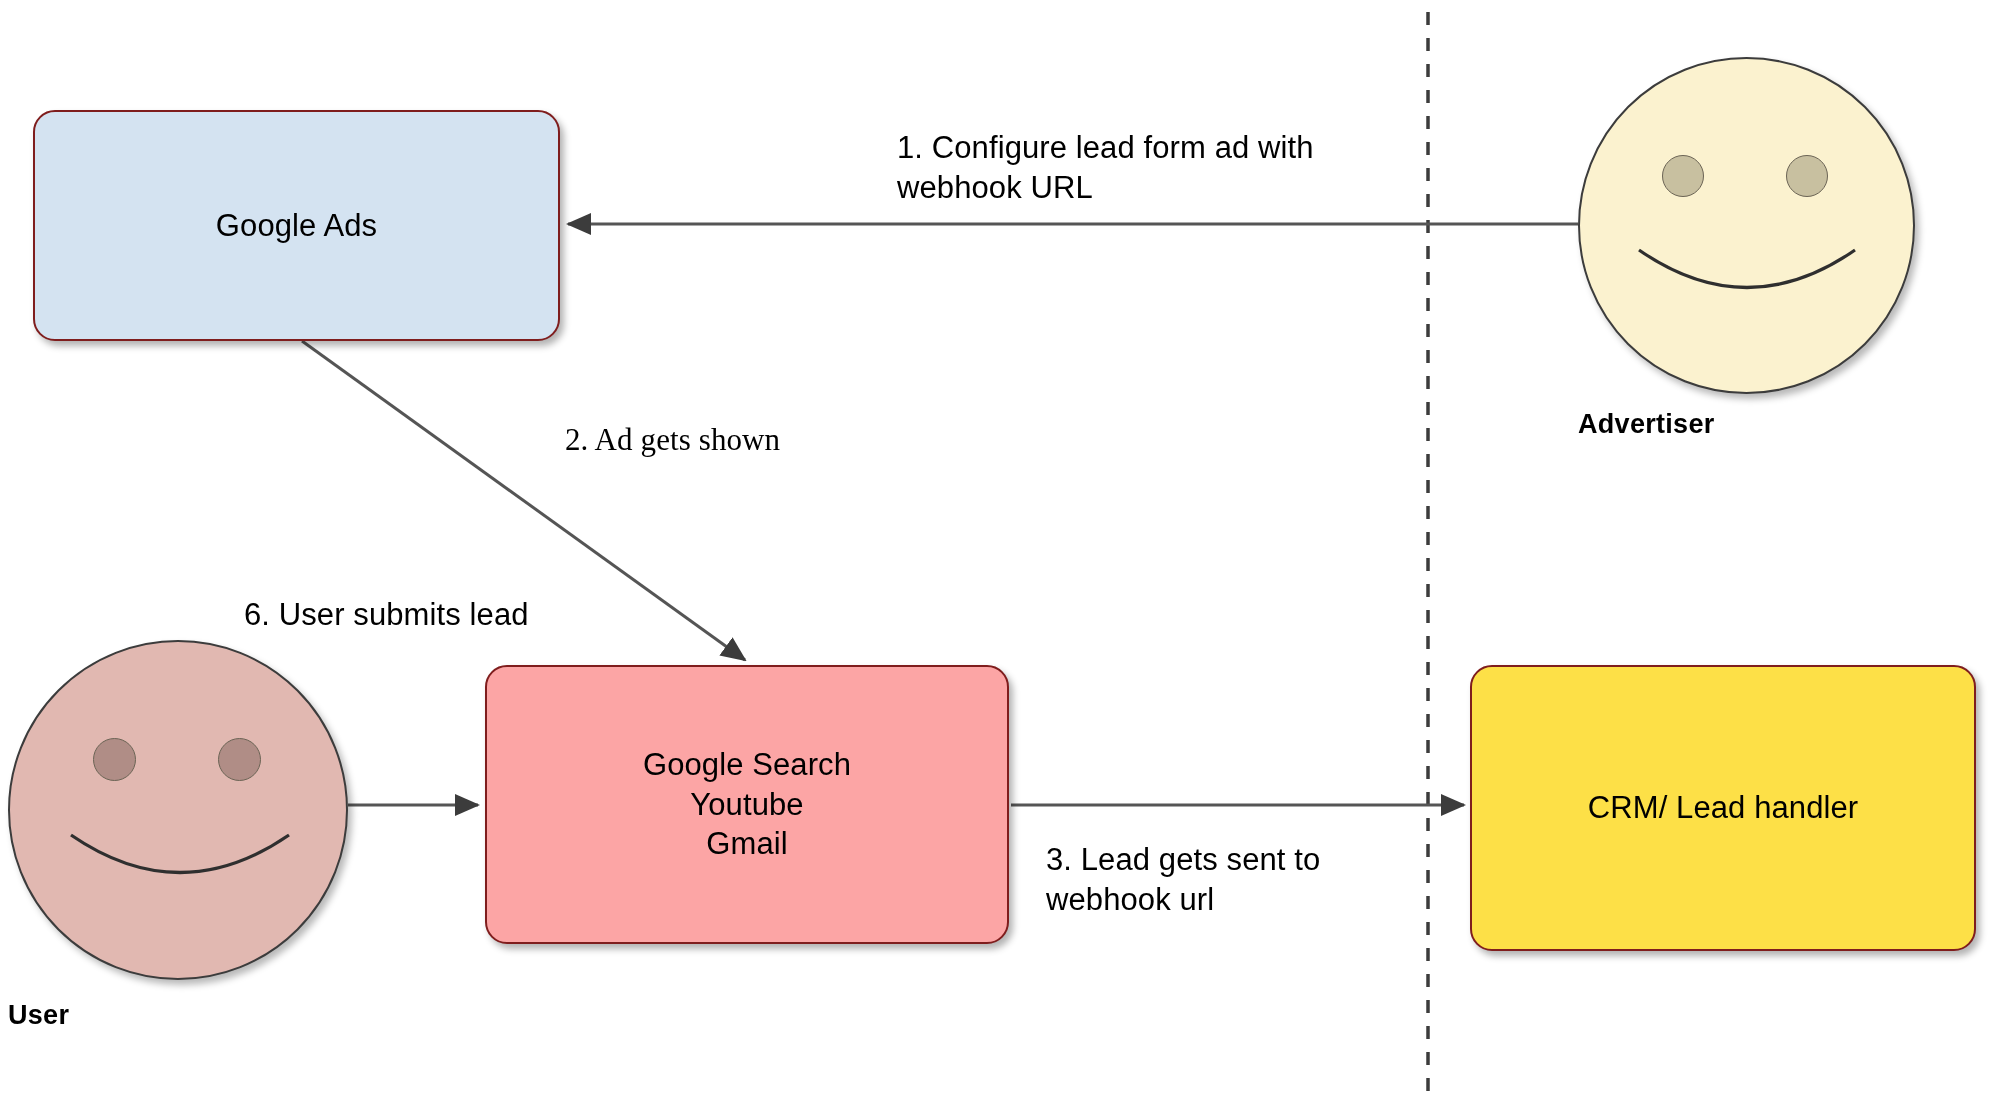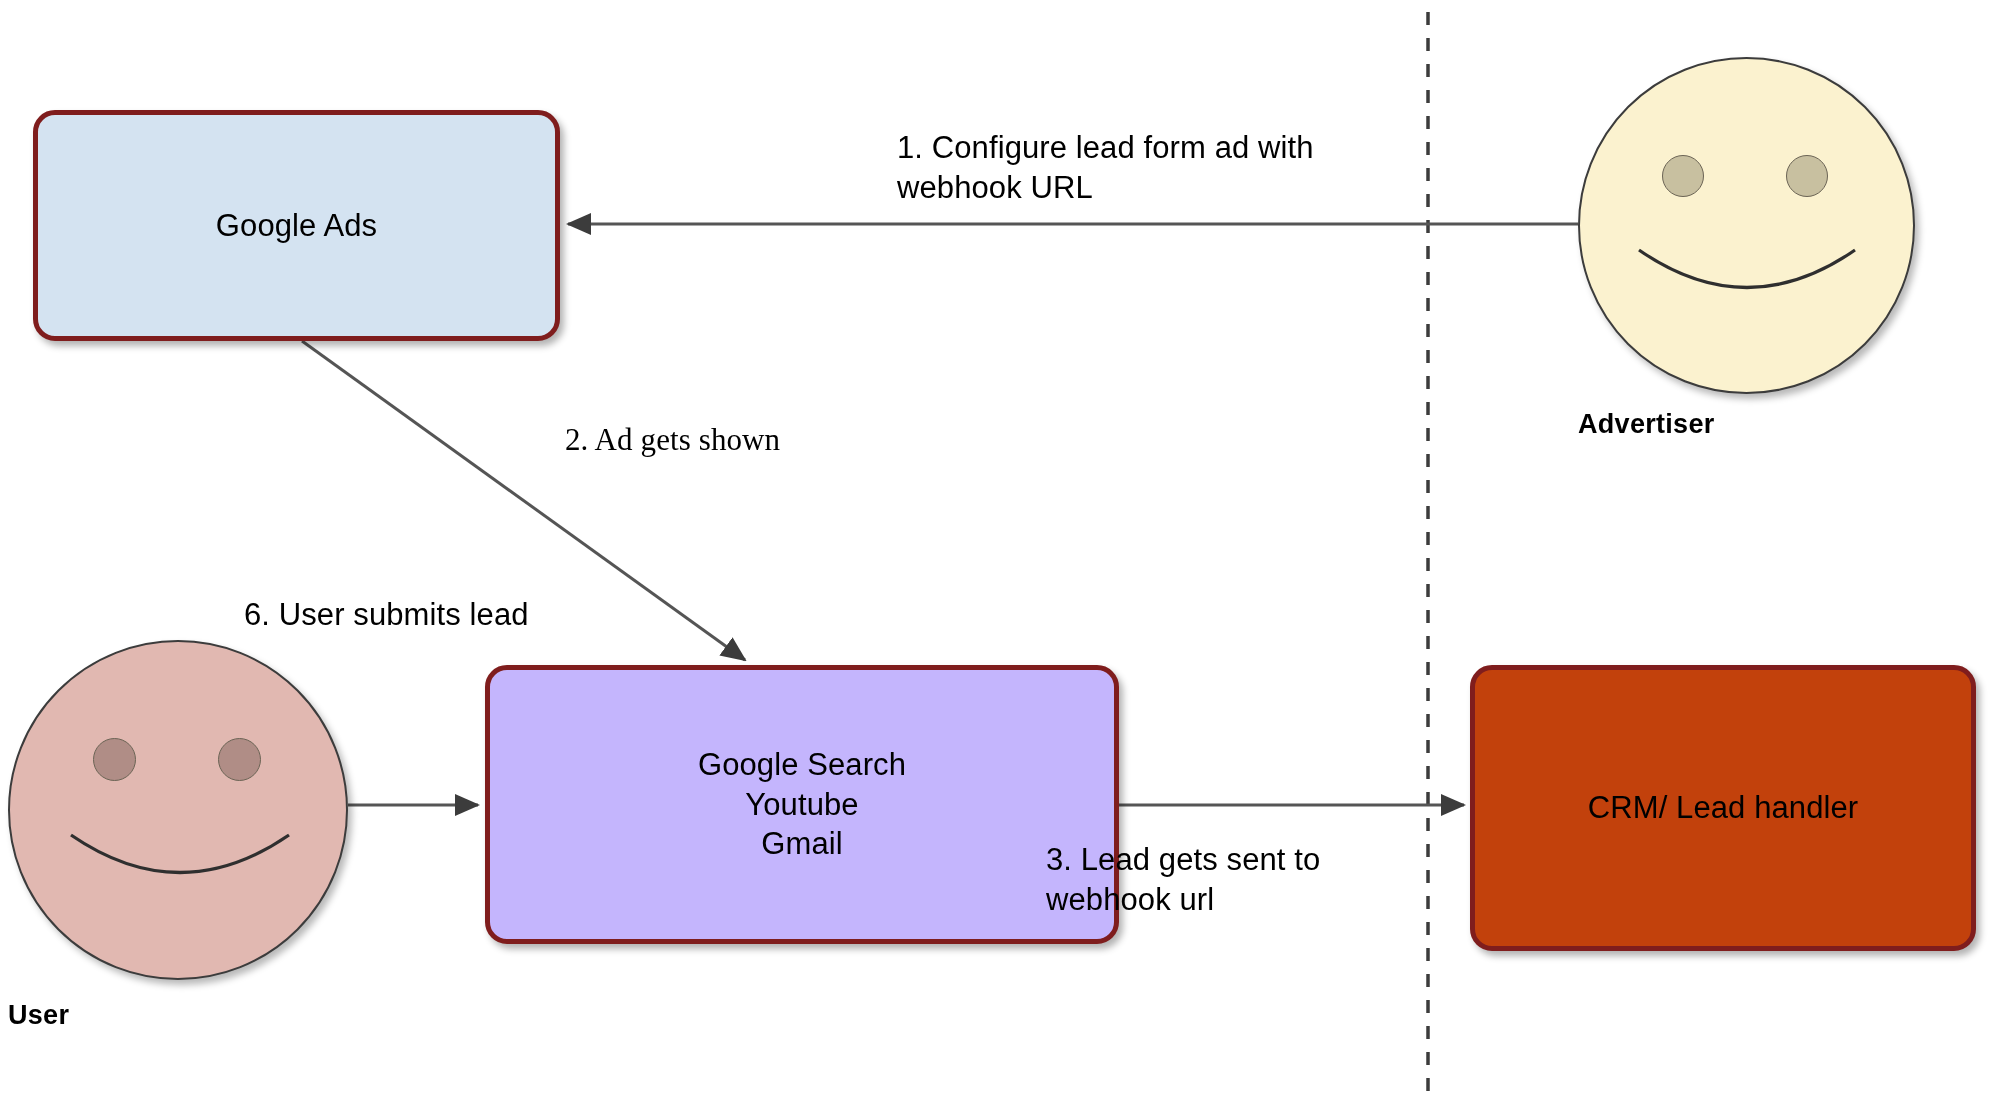--- a/index.html
+++ b/index.html
@@ -24,21 +24,21 @@
     top: 0;
     width: 2004px;
     height: 1116px;
     pointer-events: none;
   }
 
   
   .node-box {
     position: absolute;
     box-sizing: border-box;
-    border: 5px solid #7f1d1d;
+    border: 2px solid #7f1d1d;
     border-radius: 22px;
     display: flex;
     align-items: center;
     justify-content: center;
     text-align: center;
     color: #000000;
     font-size: 31px;
     line-height: 1.27;
     letter-spacing: 0.1px;
     box-shadow: 4px 5px 7px rgba(0,0,0,0.30);
@@ -48,27 +48,27 @@
     padding: 0 12px;
   }
 
   #node-google-ads {
     left: 33px;  top: 110px;
     width: 527px; height: 231px;
     background: #d4e3f1;
   }
   #node-google-properties {
     left: 485px; top: 665px;
-    width: 634px; height: 279px;
-    background: #c4b5fd;
+    width: 524px; height: 279px;
+    background: #fca5a5;
   }
   #node-crm {
     left: 1470px; top: 665px;
     width: 506px; height: 286px;
-    background: #c2410c;
+    background: #fde047;
   }
 
   
   .actor {
     position: absolute;
   }
   .actor-face {
     position: absolute;
     left: 0; top: 0;
     box-sizing: border-box;

